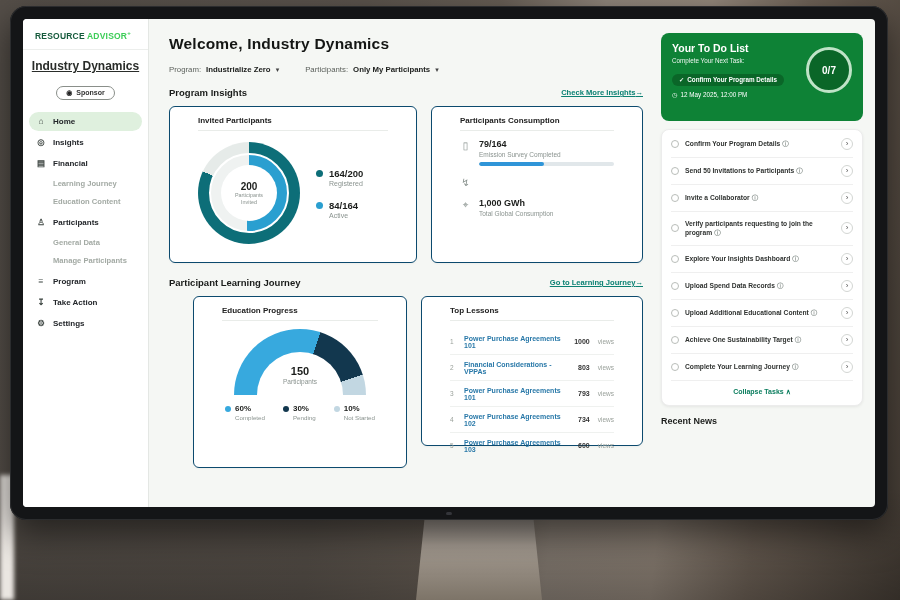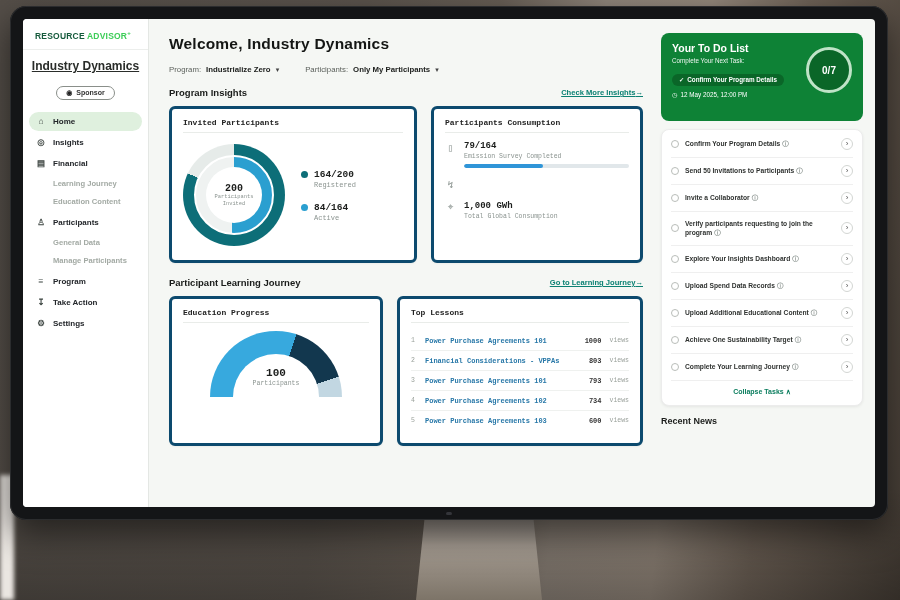--- a/index.html
+++ b/index.html
@@ -44,21 +44,21 @@
   .welcome { font-size:15.5px; font-weight:700; color:#141614; margin:2px 0 12px; letter-spacing:.2px; }
   .filters { display:flex; gap:26px; margin-bottom:13px; align-items:center; }
   .filter { display:flex; align-items:center; gap:5px; font-size:7.8px; cursor:pointer; }
   .f-label { color:#5c615c; }
   .f-value { font-weight:700; color:#202220; }
   .f-chev { font-size:7px; color:#444; }
   .sec { display:flex; justify-content:space-between; align-items:center; margin-bottom:8px; }
   .sec-title { font-size:9.5px; font-weight:800; color:#191b19; }
   .sec-link { font-size:7.6px; font-weight:700; color:#0b8173; display:flex; align-items:flex-start; cursor:pointer;text-decoration:underline; }
   .cards { display:flex; gap:14px; margin-bottom:14px; }
-  .card { background:#fff; border:3px solid #0c4a6e; border-radius:6px; padding:9px 11px; box-shadow:0 1px 2px rgba(0,0,0,.04);font-family:Liberation Mono, monospace; }
+  .card { background:#fff; border:1px solid #0c4a6e; border-radius:6px; padding:9px 28px; box-shadow:0 1px 2px rgba(0,0,0,.04); }
   .card-title { font-size:8px; font-weight:700; color:#222; border-bottom:1px solid #e9ece9; padding-bottom:5px; margin-bottom:8px; }
 
   .invited-card { flex:0 0 248px; height:157px; }
   .inv-body { display:flex; align-items:center; gap:16px; padding-top:3px; }
   .donut-outer { width:102px; height:102px; border-radius:50%; display:flex; align-items:center; justify-content:center; flex:0 0 auto; }
   .donut-inner { width:80px; height:80px; border-radius:50%; border:2px solid #fff; display:flex; align-items:center; justify-content:center; }
   .donut-center { width:56px; height:56px; border-radius:50%; background:#fff; display:flex; flex-direction:column; align-items:center; justify-content:center; text-align:center; }
   .dc-val { font-size:10px; font-weight:800; color:#1c1e1c; }
   .dc-lab { font-size:5.4px; color:#8a938f; width:44px; line-height:1.25; }
   .inv-legend { display:flex; flex-direction:column; gap:13px; }
@@ -69,21 +69,21 @@
 
   .info-card { flex:1; height:157px; }
   .pi-row { display:flex; gap:8px; margin-bottom:10px; }
   .pi-ico { color:#8a938f; font-size:10px; width:11px; text-align:center; margin-top:1px; }
   .pi-main { flex:1; }
   .pi-val { font-size:9px; font-weight:800; color:#1c1e1c; }
   .pi-label { font-size:6.5px; color:#8a938f; margin:2px 0 4px; }
   .pi-bar { height:4px; border-radius:3px; background:#e1e7ea; overflow:hidden; }
   .pi-fill { height:100%; border-radius:3px; background:#2f95d8; width:0; }
 
-  .edu-card { flex:0 0 214px; height:150px; }
+  .edu-card { flex:0 0 214px; height:172px;margin-left:24px; }
   .gauge-wrap { position:relative; width:132px; height:66px; overflow:hidden; margin:5px auto 9px; }
   .gauge-arc { position:absolute; left:0; top:0; width:132px; height:132px; border-radius:50%; }
   .gauge-hole { position:absolute; left:23px; top:23px; width:86px; height:86px; border-radius:50%; background:#fff; text-align:center; padding-top:13px; }
   .g-val { font-size:11px; font-weight:800; color:#1c1e1c; }
   .g-lab { font-size:6.5px; color:#8a938f; margin-top:1px; }
   .g-legend { display:flex; justify-content:space-between; padding:0 3px; }
   .g-item { display:flex; gap:4px; align-items:flex-start; }
   .g-dot { width:6px; height:6px; border-radius:50%; margin-top:2px; flex:0 0 auto; }
   .g-v { font-size:8px; font-weight:800; color:#1c1e1c; }
   .g-l { font-size:6.2px; color:#8a938f; margin-top:1px; }
@@ -257,22 +257,45 @@
           <span>→</span>
         </span>
       </div>
 
       <div class="cards">
         <div class="card edu-card">
           <div class="card-title">Education Progress</div>
           <div class="gauge-wrap">
             <div class="gauge-arc" style="background: conic-gradient(from 270deg, rgb(55, 169, 222) 0deg, rgb(55, 169, 222) 108deg, rgb(18, 55, 78) 108deg, rgb(18, 55, 78) 162deg, rgb(194, 215, 226) 162deg, rgb(194, 215, 226) 180deg, transparent 180deg, transparent 360deg);"></div>
             <div class="gauge-hole">
-              <div class="g-val">100</div>
+              <div class="g-val">150</div>
               <div class="g-lab">Participants</div>
+            </div>
+          </div>
+          <div class="g-legend">
+            <div class="g-item">
+              <span class="g-dot" style="background: rgb(55, 169, 222);"></span>
+              <span>
+                <div class="g-v">60%</div>
+                <div class="g-l">Completed</div>
+              </span>
+            </div>
+            <div class="g-item">
+              <span class="g-dot" style="background: rgb(18, 55, 78);"></span>
+              <span>
+                <div class="g-v">30%</div>
+                <div class="g-l">Pending</div>
+              </span>
+            </div>
+            <div class="g-item">
+              <span class="g-dot" style="background: rgb(194, 215, 226);"></span>
+              <span>
+                <div class="g-v">10%</div>
+                <div class="g-l">Not Started</div>
+              </span>
             </div>
           </div>
         </div>
 
         <div class="card lessons-card">
           <div class="card-title">Top Lessons</div>
           <div class="lesson-row">
             <span class="l-rank">1</span>
             <a class="l-title">Power Purchase Agreements 101</a>
             <span class="l-views-n">1000</span>

